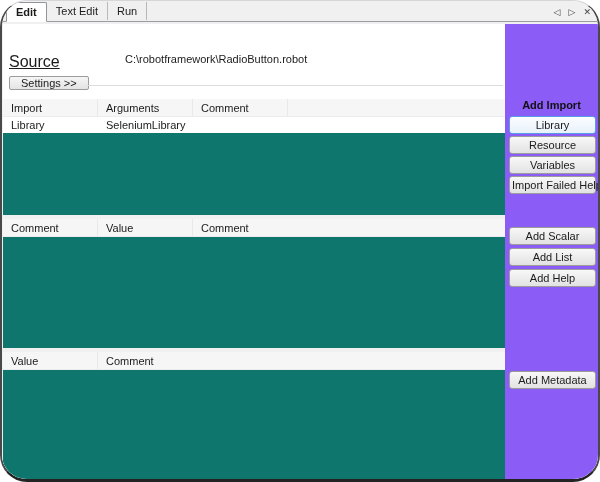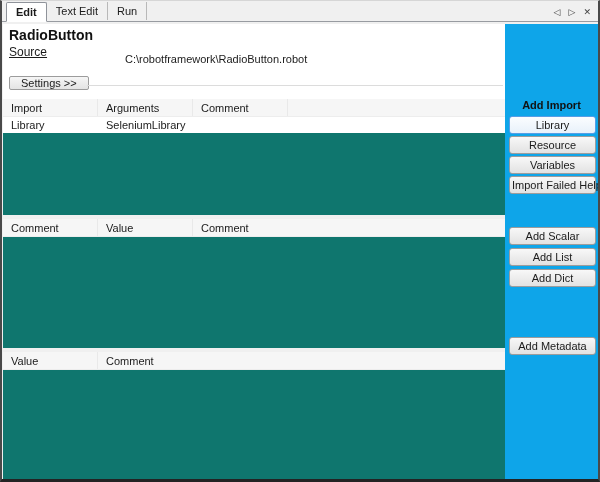--- a/index.html
+++ b/index.html
@@ -5,20 +5,21 @@
   * { box-sizing: border-box; margin: 0; padding: 0; }
   html, body { background: #ffffff; }
   body { font-family: "Liberation Sans", sans-serif; width: 600px; }
 
   .window {
     position: relative; width: 600px; height: 482px;
     background: #f0f0f0;
     border-left: 2px solid #494949; border-right: 2px solid #494949;
     border-bottom: 3px solid #232323; border-top: 1px solid #d6d6d6;
     overflow: hidden;
+    border-radius: 27px;
   }
 
   
   .tabbar {
     display: flex; align-items: flex-end; height: 21px;
     background: #f0f0f0; border-bottom: 1px solid #989ba1; padding-left: 4px;
   }
   .tab { font-size: 11px; color: #1b1b1b; padding: 3px 9px 3px; white-space: nowrap; cursor: default; }
   .tab.active {
     background: #ffffff; border: 1px solid #8f939a; border-bottom: 1px solid #ffffff;
@@ -26,21 +27,21 @@
   }
   .tab.inactive { border-right: 1px solid #b8b8b8; margin-bottom: 1px; }
   .tab-controls { margin-left: auto; display: flex; gap: 8px; align-items: center; padding: 0 7px 4px 0; }
   .tab-controls span { font-size: 9px; color: #444; cursor: default; line-height: 1; }
 
   
   .body { position: absolute; left: 0; right: 0; top: 22px; bottom: 0; background: #f0f0f0; }
   .white-area { position: absolute; left: 1px; top: 1px; width: 502px; bottom: 2px; background: #ffffff; }
 
   .page-title { position: absolute; left: 6px; top: 3px; font-size: 14px; font-weight: bold; color: #111; }
-  .src-label  { position: absolute; left: 6px;  top: 21px; font-size: 12px; color: #1b1b1b; text-decoration: underline; }
+  .src-label  { position: absolute; left: 6px;  top: 29px; font-size: 16px; color: #1b1b1b; text-decoration: underline; }
   .src-path   { position: absolute; left: 122px; top: 29px; font-size: 11px; color: #1b1b1b; }
 
   .settings-btn {
     position: absolute; left: 6px; top: 52px; height: 14px; padding: 0 11px;
     font-family: inherit; font-size: 11px; color: #1b1b1b;
     background: linear-gradient(#f6f6f6, #e4e4e4); border: 1px solid #9c9c9c; border-radius: 2px;
   }
   .settings-line { position: absolute; left: 84px; right: 2px; top: 61px; border-top: 1px solid #dcdcdc; }
 
   
@@ -53,33 +54,33 @@
 
   .grid-header { display: flex; height: 18px; background: #f6f6f6; border-bottom: 1px solid #ededed; }
   .grid-row    { display: flex; height: 16px; background: #ffffff; }
   .cell { font-size: 11px; color: #1b1b1b; padding: 3px 0 0 8px; white-space: nowrap; overflow: hidden; }
   .grid-row .cell { padding-top: 2px; }
   .c { width: 95px; }
   .grid-header .c { border-right: 1px solid #e9e9e9; }
   .cl { flex: 1; }
 
   
-  .right-panel { position: absolute; left: 503px; right: 0; top: 1px; bottom: 0; background: #0ea5e9; }
+  .right-panel { position: absolute; left: 503px; right: 0; top: 1px; bottom: 0; background: #8b5cf6; }
   .panel-label { position: absolute; left: 0; right: 0; top: 75px; text-align: center; font-size: 11px; font-weight: bold; color: #111; }
   .btn {
     position: absolute; left: 4px; width: 87px; height: 18px;
     font-family: inherit; font-size: 11px; color: #1b1b1b;
     background: linear-gradient(#f8f8f8, #e2e2e2);
     border: 1px solid #9c9c9c; border-radius: 3px; line-height: 14px; white-space: nowrap;
   }
   .btn.focus { border: 1px solid #569de5; background: linear-gradient(#fbfdff, #e8f1fa); }
   .b-library { top: 92px; }  .b-resource { top: 112px; } .b-variables { top: 132px; }
   .b-failedhelp { top: 152px; padding: 0 2px; }
   .b-scalar { top: 203px; } .b-list { top: 224px; } .b-dict { top: 245px; }
-  .b-metadata { top: 313px; }
+  .b-metadata { top: 347px; }
 </style>
 </head>
 <body>
 
 <div class="window">
 
   <div class="tabbar">
     <div class="tab active">Edit</div>
     <div class="tab inactive">Text Edit</div>
     <div class="tab inactive">Run</div>
@@ -87,21 +88,20 @@
       <span>◁</span>
       <span>▷</span>
       <span>✕</span>
     </div>
   </div>
 
   <div class="body">
 
     <div class="white-area">
 
-      <div class="page-title">RadioButton</div>
       <div class="src-label">Source</div>
       <div class="src-path">C:\robotframework\RadioButton.robot</div>
 
       <button class="settings-btn">Settings &gt;&gt;</button>
       <div class="settings-line"></div>
 
       <div class="grid grid-import">
         <div class="grid-header">
           <div class="cell c">Import</div>
           <div class="cell c">Arguments</div>
@@ -137,18 +137,18 @@
     </div>
 
     <div class="right-panel">
       <div class="panel-label">Add Import</div>
       <button class="btn focus b-library">Library</button>
       <button class="btn b-variables">Variables</button>
       <button class="btn b-resource">Resource</button>
       <button class="btn b-failedhelp">Import Failed Help</button>
       <button class="btn b-scalar">Add Scalar</button>
       <button class="btn b-list">Add List</button>
-      <button class="btn b-dict">Add Dict</button>
+      <button class="btn b-dict">Add Help</button>
       <button class="btn b-metadata">Add Metadata</button>
     </div>
 
   </div>
 </div>
 
 </body></html>

